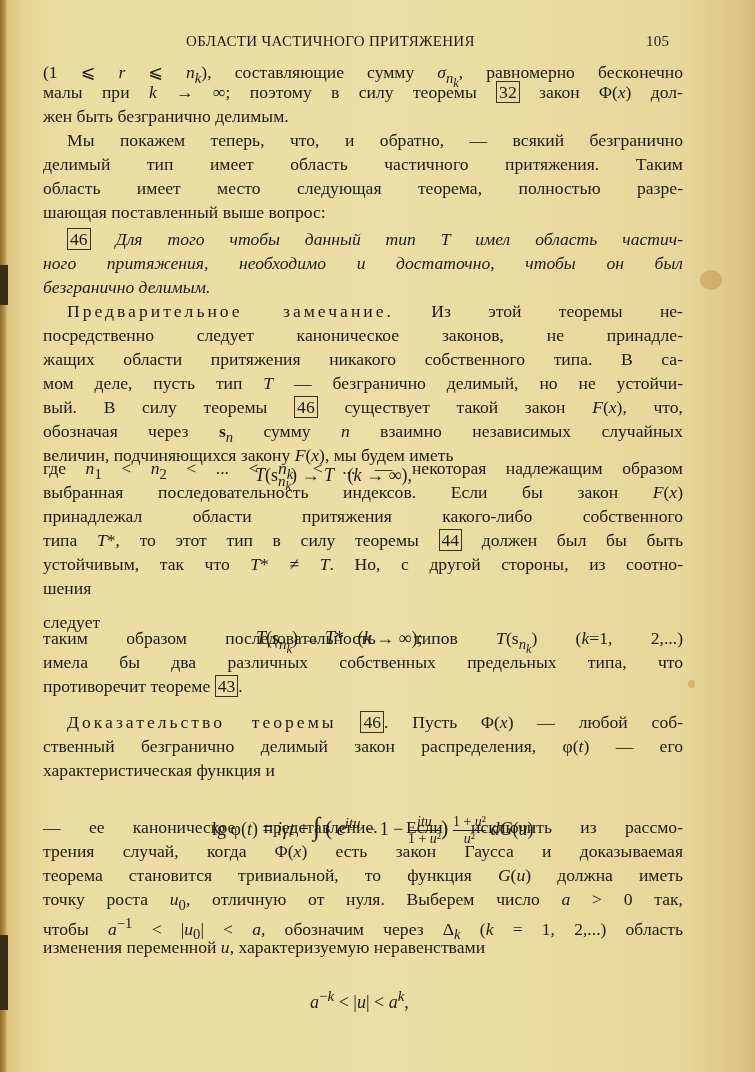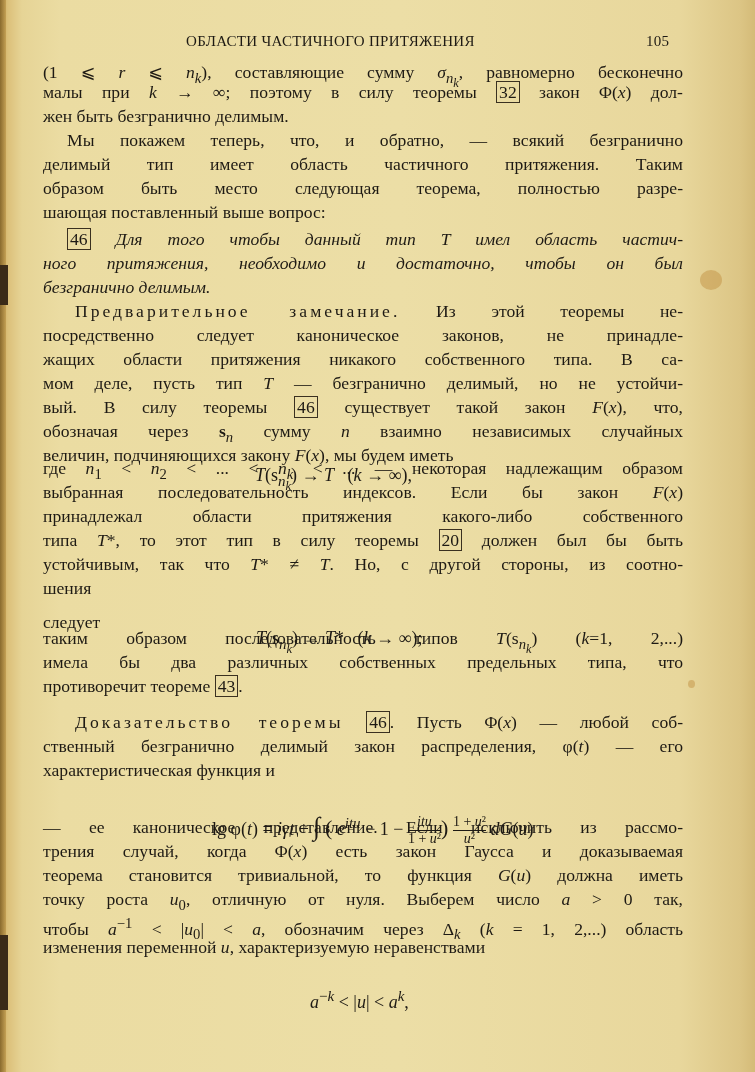--- a/index.html
+++ b/index.html
@@ -17,21 +17,21 @@
     .header {
       position: absolute; top: 33px; left: 186px; width: 500px;
       font-size: 15px; letter-spacing: 0.3px;
     }
     .header .folio { position: absolute; left: 460px; top: 0; }
     .text { position: absolute; left: 43px; width: 640px; font-size: 17.6px; }
     .line { position: absolute; left: 0; width: 640px; white-space: nowrap; height: 24px; line-height: 24px; }
     .j { text-align: justify; text-align-last: justify; white-space: normal; }
     .indent { padding-left: 24px; width: 616px; }
     .it { font-style: italic; }
-    .sp { letter-spacing: 3px; margin-left: 8px; }
+    .sp { letter-spacing: 3px; }
     .ref { border: 1px solid #3a3020; border-top: 1px solid #3a3020; padding: 0 2px; font-style: normal; }
     .formula { position: absolute; white-space: nowrap; font-size: 18px; }
   </style>
 </head>
 <body>
 
 <div class="page">
   <div class="spine"></div>
   <div class="spine-mark" style="top:265px;height:40px;"></div>
   <div class="spine-mark" style="top:935px;height:75px;"></div>
@@ -42,21 +42,21 @@
     <span>ОБЛАСТИ ЧАСТИЧНОГО ПРИТЯЖЕНИЯ</span>
     <span class="folio">105</span>
   </div>
 
   <div class="text">
     <div class="line j" style="top:60px">(1 ⩽ <i>r</i> ⩽ <i>n<sub>k</sub></i>), составляющие сумму <i>σ<sub>n<sub>k</sub></sub></i>, равномерно бесконечно</div>
     <div class="line j" style="top:80px">малы при <i>k</i> → ∞; поэтому в силу теоремы <span class="ref">32</span> закон Φ(<i>x</i>) дол-</div>
     <div class="line" style="top:104px">жен быть безгранично делимым.</div>
     <div class="line j indent" style="top:128px">Мы покажем теперь, что, и обратно, — всякий безгранично</div>
     <div class="line j" style="top:152px">делимый тип имеет область частичного притяжения. Таким</div>
-    <div class="line j" style="top:176px">образом  быть место следующая теорема, полностью разре-</div>
+    <div class="line j" style="top:176px">область  имеет место следующая теорема, полностью разре-</div>
     <div class="line" style="top:200px">шающая поставленный выше вопрос:</div>
 
     <div class="line j indent it" style="top:227px"><span class="ref">46</span> Для того чтобы данный тип <i>T</i> имел область частич-</div>
     <div class="line j it" style="top:251px">ного притяжения, необходимо и достаточно, чтобы он был</div>
     <div class="line it" style="top:275px">безгранично делимым.</div>
 
     <div class="line j indent" style="top:299px"><span class="sp">Предварительное замечание.</span> Из этой теоремы не-</div>
     <div class="line j" style="top:323px">посредственно следует каноническое законов, не принадле-</div>
     <div class="line j" style="top:347px">жащих области притяжения никакого собственного типа. В са-</div>
     <div class="line j" style="top:371px">мом деле, пусть тип <i>T</i> — безгранично делимый, но не устойчи-</div>
@@ -64,21 +64,21 @@
     <div class="line j" style="top:419px">обозначая через <b>s</b><sub><i>n</i></sub> сумму <i>n</i> взаимно независимых случайных</div>
     <div class="line" style="top:443px">величин, подчиняющихся закону <i>F</i>(<i>x</i>), мы будем иметь</div>
   </div>
 
   <div class="formula" style="left:255px;top:465px;"><i>T</i>(s<sub><i>n<sub>k</sub></i></sub>) → <i>T</i>&nbsp;&nbsp;&nbsp;(<i>k</i> → ∞),</div>
 
   <div class="text">
     <div class="line j" style="top:456px">где <i>n</i><sub>1</sub> &lt; <i>n</i><sub>2</sub> &lt; ... &lt; <i>n<sub>k</sub></i> &lt; ... — некоторая надлежащим образом</div>
     <div class="line j" style="top:480px">выбранная последовательность индексов. Если бы закон <i>F</i>(<i>x</i>)</div>
     <div class="line j" style="top:504px">принадлежал области притяжения какого-либо собственного</div>
-    <div class="line j" style="top:528px">типа <i>T</i>*, то этот тип в силу теоремы <span class="ref">20</span> должен был бы быть</div>
+    <div class="line j" style="top:528px">типа <i>T</i>*, то этот тип в силу теоремы <span class="ref">44</span> должен был бы быть</div>
     <div class="line j" style="top:552px">устойчивым, так что <i>T</i>* ≠ <i>T</i>. Но, с другой стороны, из соотно-</div>
     <div class="line" style="top:576px">шения</div>
     <div class="line" style="top:610px">следует</div>
   </div>
 
   <div class="formula" style="left:256px;top:628px;"><i>T</i>(s<sub><i>n<sub>k</sub></i></sub>) → <i>T</i>*&nbsp;&nbsp;&nbsp;(<i>k</i> → ∞);</div>
 
   <div class="text">
     <div class="line j" style="top:626px">таким образом последовательность типов <i>T</i>(s<sub><i>n<sub>k</sub></i></sub>) (<i>k</i>=1, 2,...)</div>
     <div class="line j" style="top:650px">имела бы два различных собственных предельных типа, что</div>

